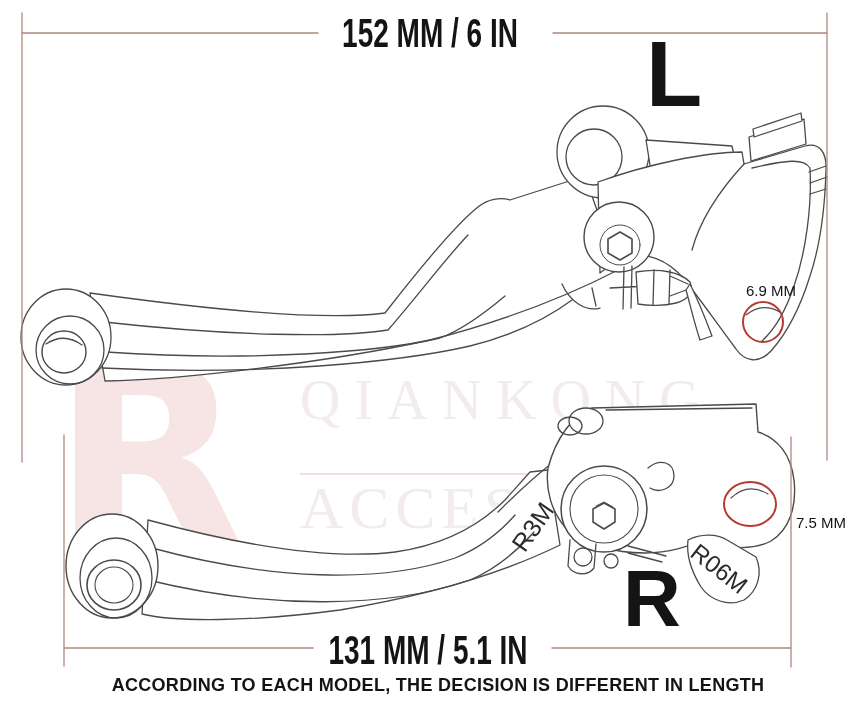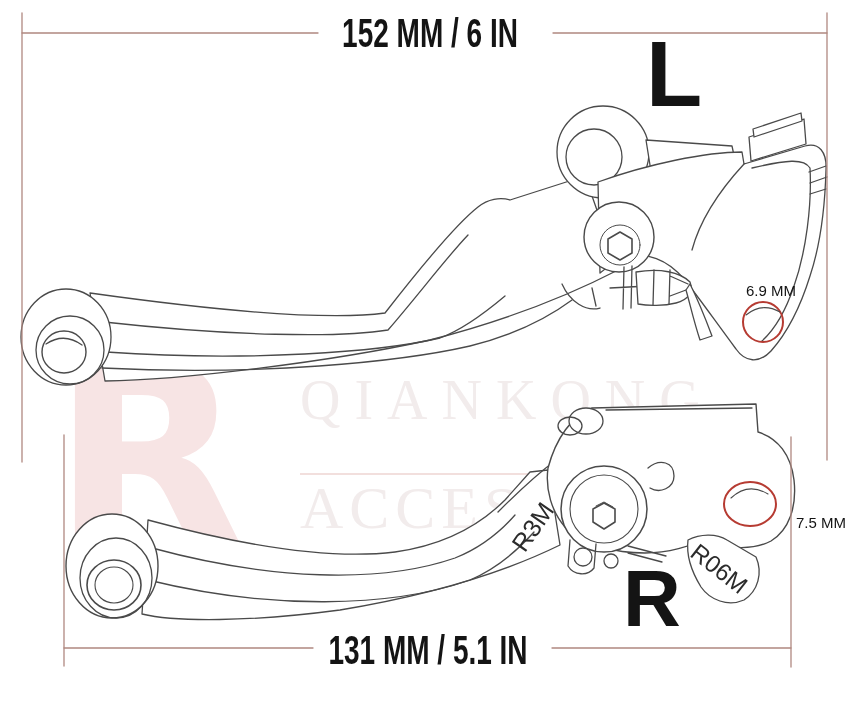--- a/index.html
+++ b/index.html
@@ -166,13 +166,14 @@
   <div class="abs lbl hole-text" style="left:796px;top:494px;margin-top:21px;">7.5 MM</div>
 
   <div class="abs lbl marking" style="left:533px;top:527px;font-size:25px;transform:translate(-50%,-50%) rotate(-55deg);">R3M</div>
 
   <div class="abs lbl marking" style="left:719px;top:569px;font-size:24px;transform:translate(-50%,-50%) rotate(38deg);">R06M</div>
 
   <div class="abs lbl big-letter" style="left:623px;top:559px;font-size:80px;">R</div>
 
   <div class="abs lbl dim-text" style="left:428px;top:650px;">131 MM / 5.1 IN</div>
 
+  <div class="abs lbl caption" style="left:438px;top:676px;">ACCORDING TO EACH MODEL, THE DECISION IS DIFFERENT IN LENGTH</div>
 </div>
 
 </body></html>

